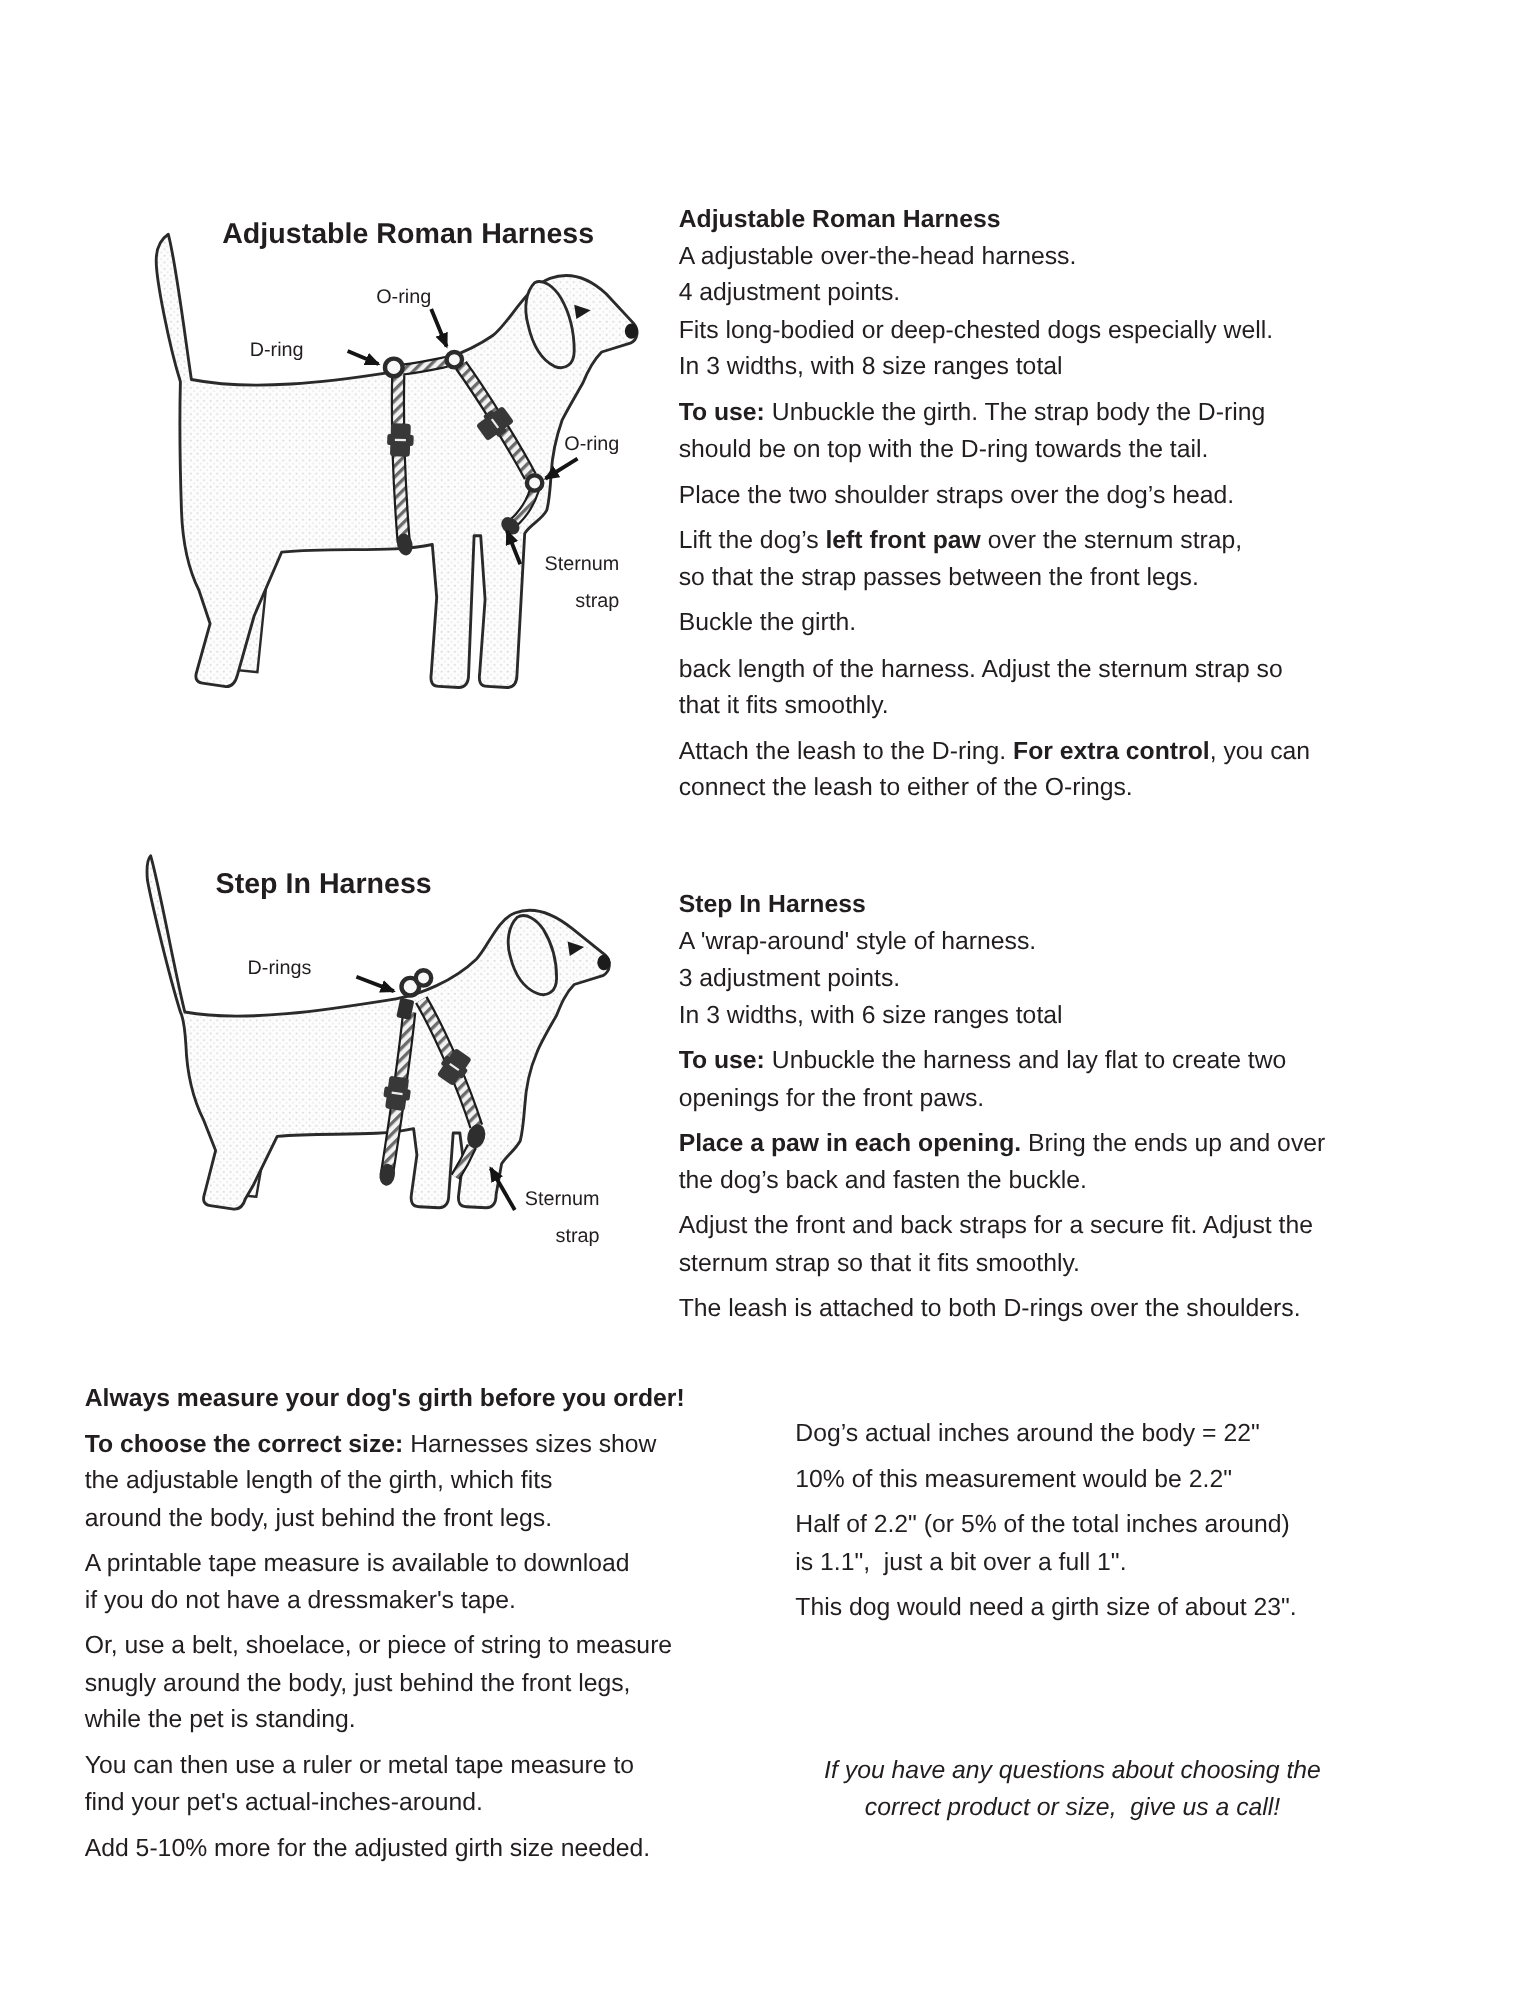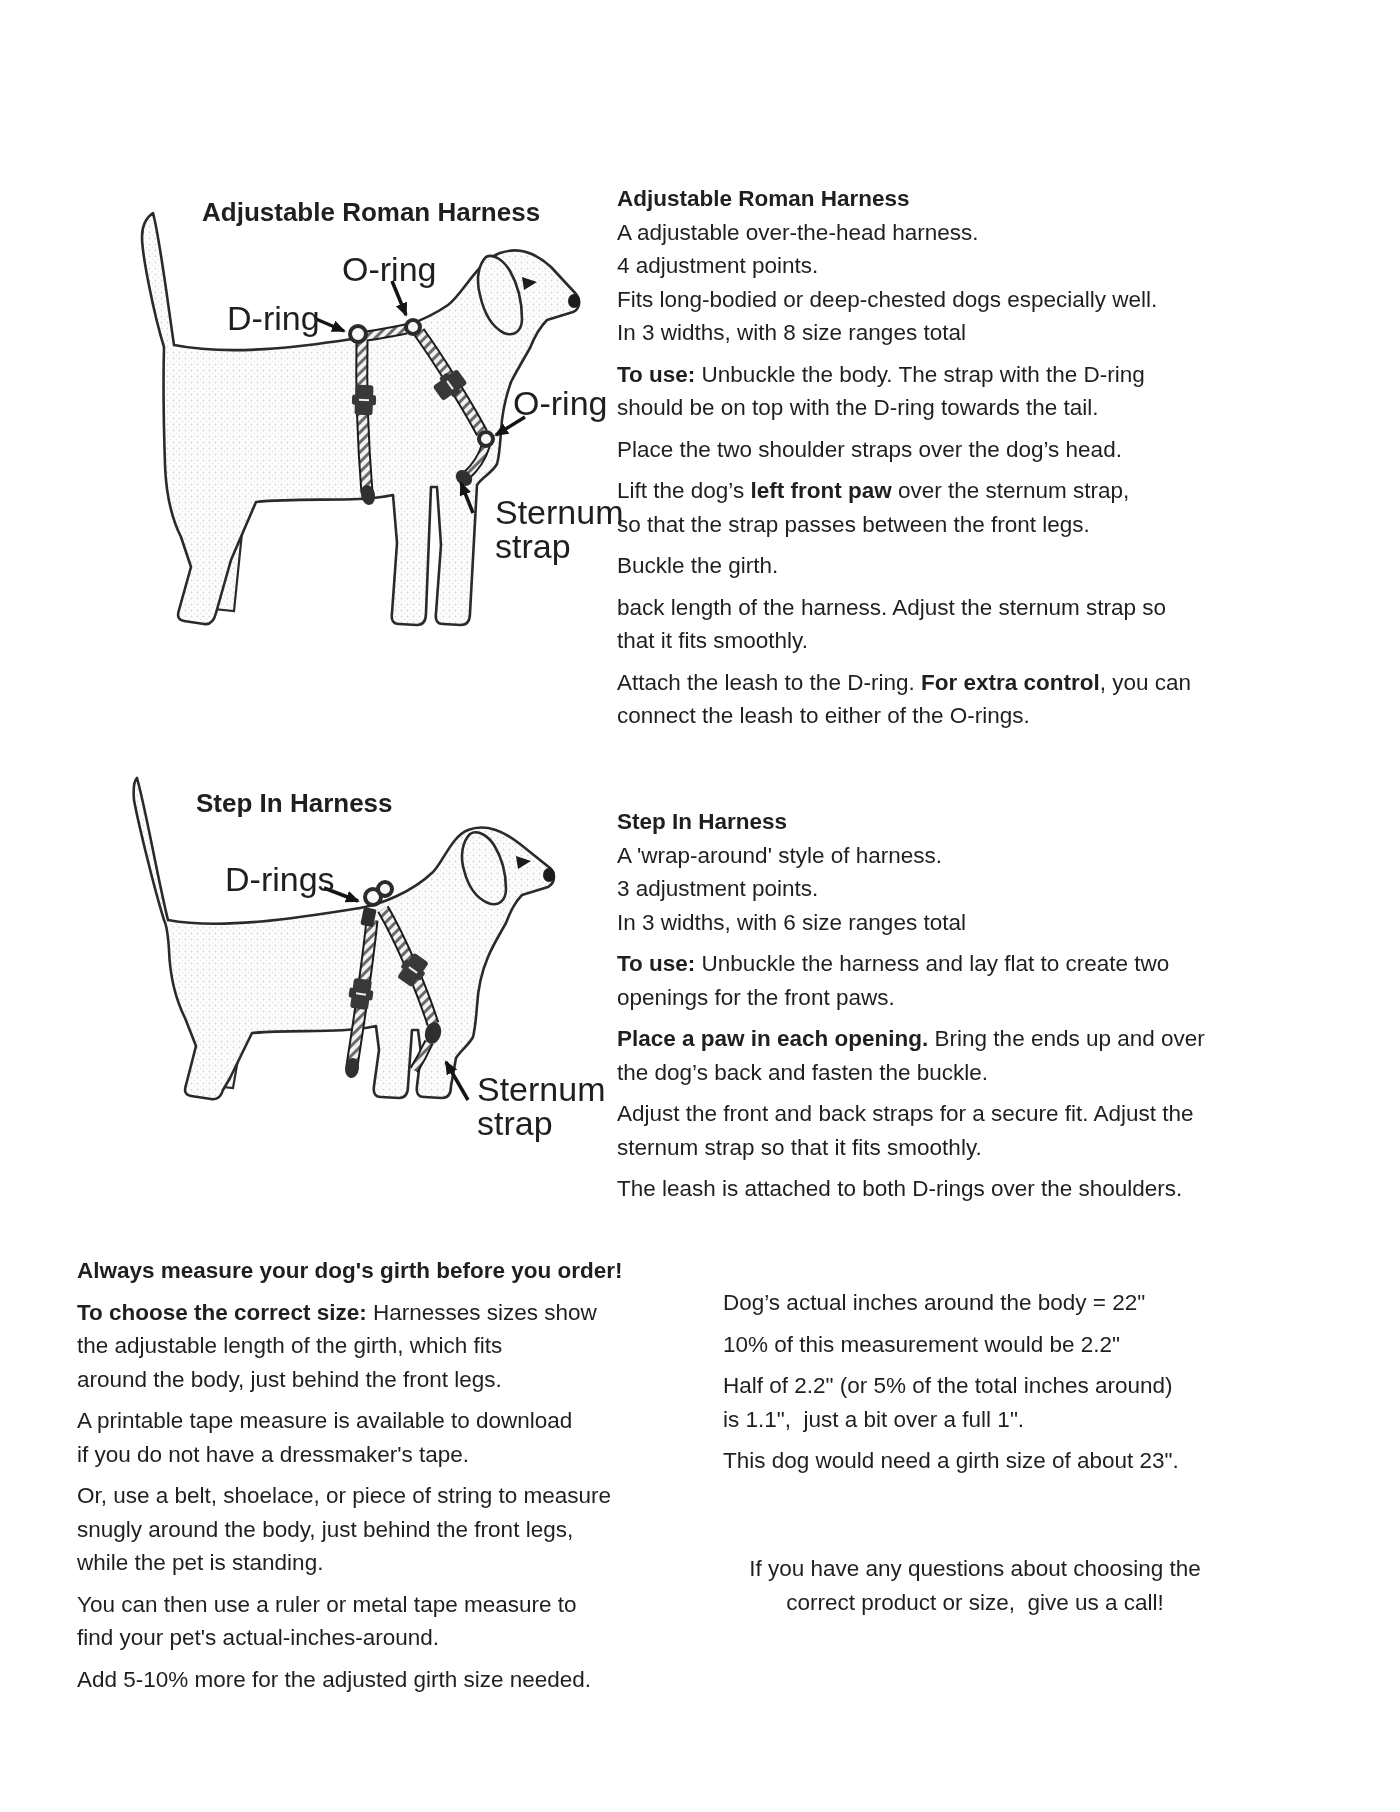--- a/index.html
+++ b/index.html
@@ -8,21 +8,21 @@
     width:1400px; height:1812px; position:relative;
     font-family:"Liberation Sans", sans-serif;
     color:#221e1f;
   }
   .abs { position:absolute; }
   .txt { font-size:22.5px; }
   .ln { line-height:33.5px; white-space:pre-wrap; }
   .b { font-weight:bold; }
   .para + .para { margin-top:8px; }
   .diag-title { font-weight:bold; font-size:26px; white-space:nowrap; }
-  .diag-label { font-size:34px; line-height:34px; white-space:nowrap; }
+  .diag-label { font-size:18px; line-height:34px; white-space:nowrap;text-align:right; }
   .center { text-align:center; }
   svg { display:block; }
 </style>
 </head>
 <body>
 
 <svg class="abs" style="left:130px; top:195px;" width="460" height="450" viewBox="0 0 460 450">
   <defs>
     <pattern id="dots1" width="6" height="6" patternUnits="userSpaceOnUse">
       <rect width="6" height="6" fill="#fdfdfd"></rect>
@@ -184,21 +184,21 @@
 
 <div class="abs txt" style="left:617px; top:182px; width:648px;">
   <div class="para">
       <div class="ln"><span class="b">Adjustable Roman Harness</span></div>
       <div class="ln"><span>A adjustable over-the-head harness.</span></div>
       <div class="ln"><span>4 adjustment points.</span></div>
       <div class="ln"><span>Fits long-bodied or deep-chested dogs especially well.</span></div>
       <div class="ln"><span>In 3 widths, with 8 size ranges total</span></div>
     </div>
   <div class="para">
-      <div class="ln"><span class="b">To use:</span><span> Unbuckle the body. The strap with the D-ring</span></div>
+      <div class="ln"><span class="b">To use:</span><span> Unbuckle the girth. The strap body the D-ring</span></div>
       <div class="ln"><span>should be on top with the D-ring towards the tail.</span></div>
     </div>
   <div class="para">
       <div class="ln"><span>Place the two shoulder straps over the dog’s head.</span></div>
     </div>
   <div class="para">
       <div class="ln"><span>Lift the dog’s </span><span class="b">left front paw</span><span> over the sternum strap,</span></div>
       <div class="ln"><span>so that the strap passes between the front legs.</span></div>
     </div>
   <div class="para">
@@ -274,16 +274,16 @@
     </div>
   <div class="para">
       <div class="ln"><span>Half of 2.2" (or 5% of the total inches around)</span></div>
       <div class="ln"><span>is 1.1",  just a bit over a full 1".</span></div>
     </div>
   <div class="para">
       <div class="ln"><span>This dog would need a girth size of about 23".</span></div>
     </div>
 </div>
 
-<div class="abs txt center" style="left:705px; top:1552px; width:540px;">
+<div class="abs txt center" style="left:705px; top:1592px; width:540px;font-style:italic;">
     <div class="ln"><span>If you have any questions about choosing the</span></div>
     <div class="ln"><span>correct product or size,  give us a call!</span></div>
   </div>
 
 </body></html>

